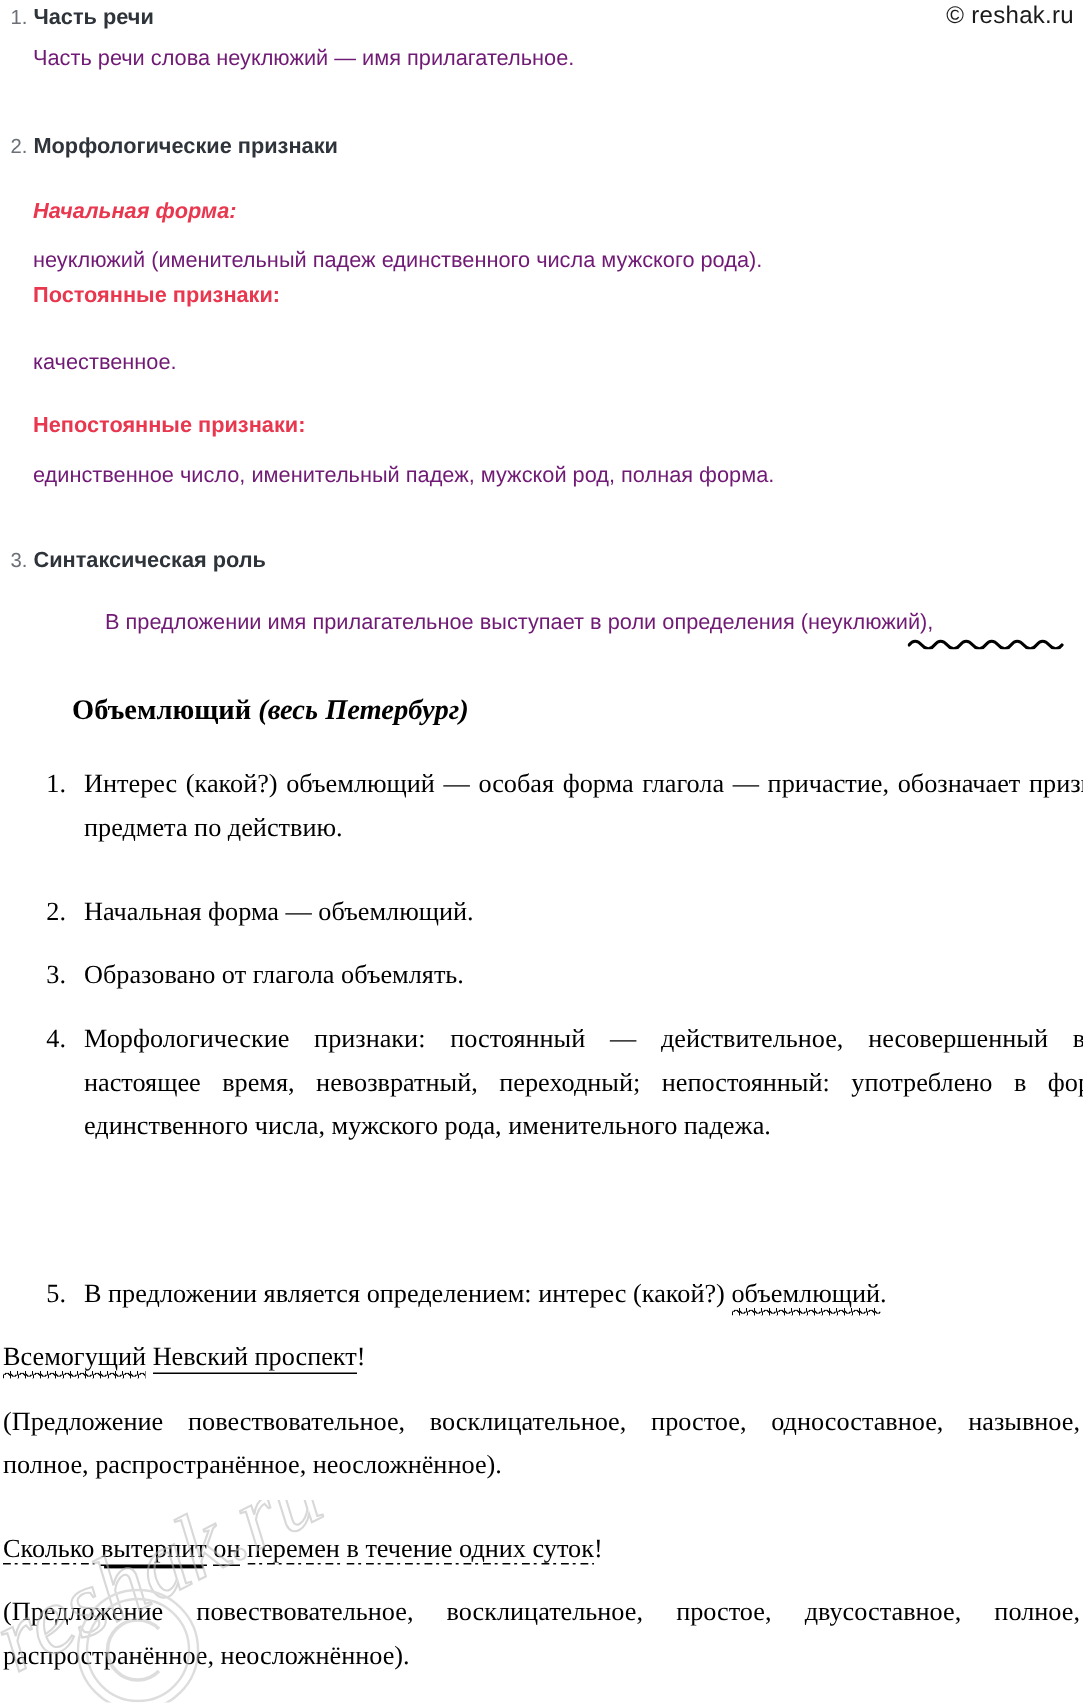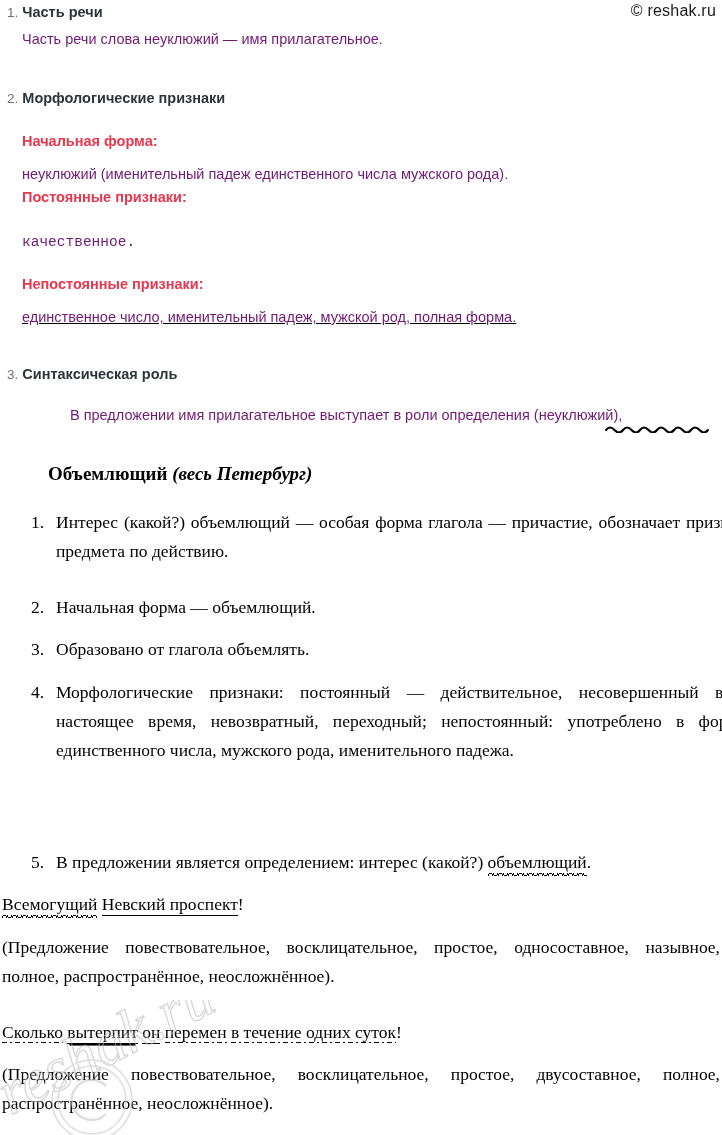--- a/index.html
+++ b/index.html
@@ -197,38 +197,38 @@
     <div class="body-line">Часть речи слова неуклюжий — имя прилагательное.</div>
   </div>
 
   <div class="r" style="top:90px;">
     <div class="num-head">
       <span class="n">2.</span>
       <span class="t">Морфологические признаки</span>
     </div>
   </div>
 
-  <div class="r" style="top:132px;">
+  <div class="r" style="top:132px;font-style:italic;">
     <div class="red-head">Начальная форма:</div>
   </div>
   <div class="r" style="top:165px;">
     <div class="body-line">неуклюжий (именительный падеж единственного числа мужского рода).</div>
   </div>
 
   <div class="r" style="top:188px;">
     <div class="red-head">Постоянные признаки:</div>
   </div>
-  <div class="r" style="top:233px;font-family:Liberation Mono, monospace;">
+  <div class="r" style="top:233px;">
     <div class="body-line">качественное.</div>
   </div>
 
   <div class="r" style="top:275px;">
     <div class="red-head">Непостоянные признаки:</div>
   </div>
-  <div class="r" style="top:308px;text-decoration:underline;">
+  <div class="r" style="top:308px;">
     <div class="body-line">единственное число, именительный падеж, мужской род, полная форма.</div>
   </div>
 
   <div class="r" style="top:366px;">
     <div class="num-head">
       <span class="n">3.</span>
       <span class="t">Синтаксическая роль</span>
     </div>
   </div>
 

